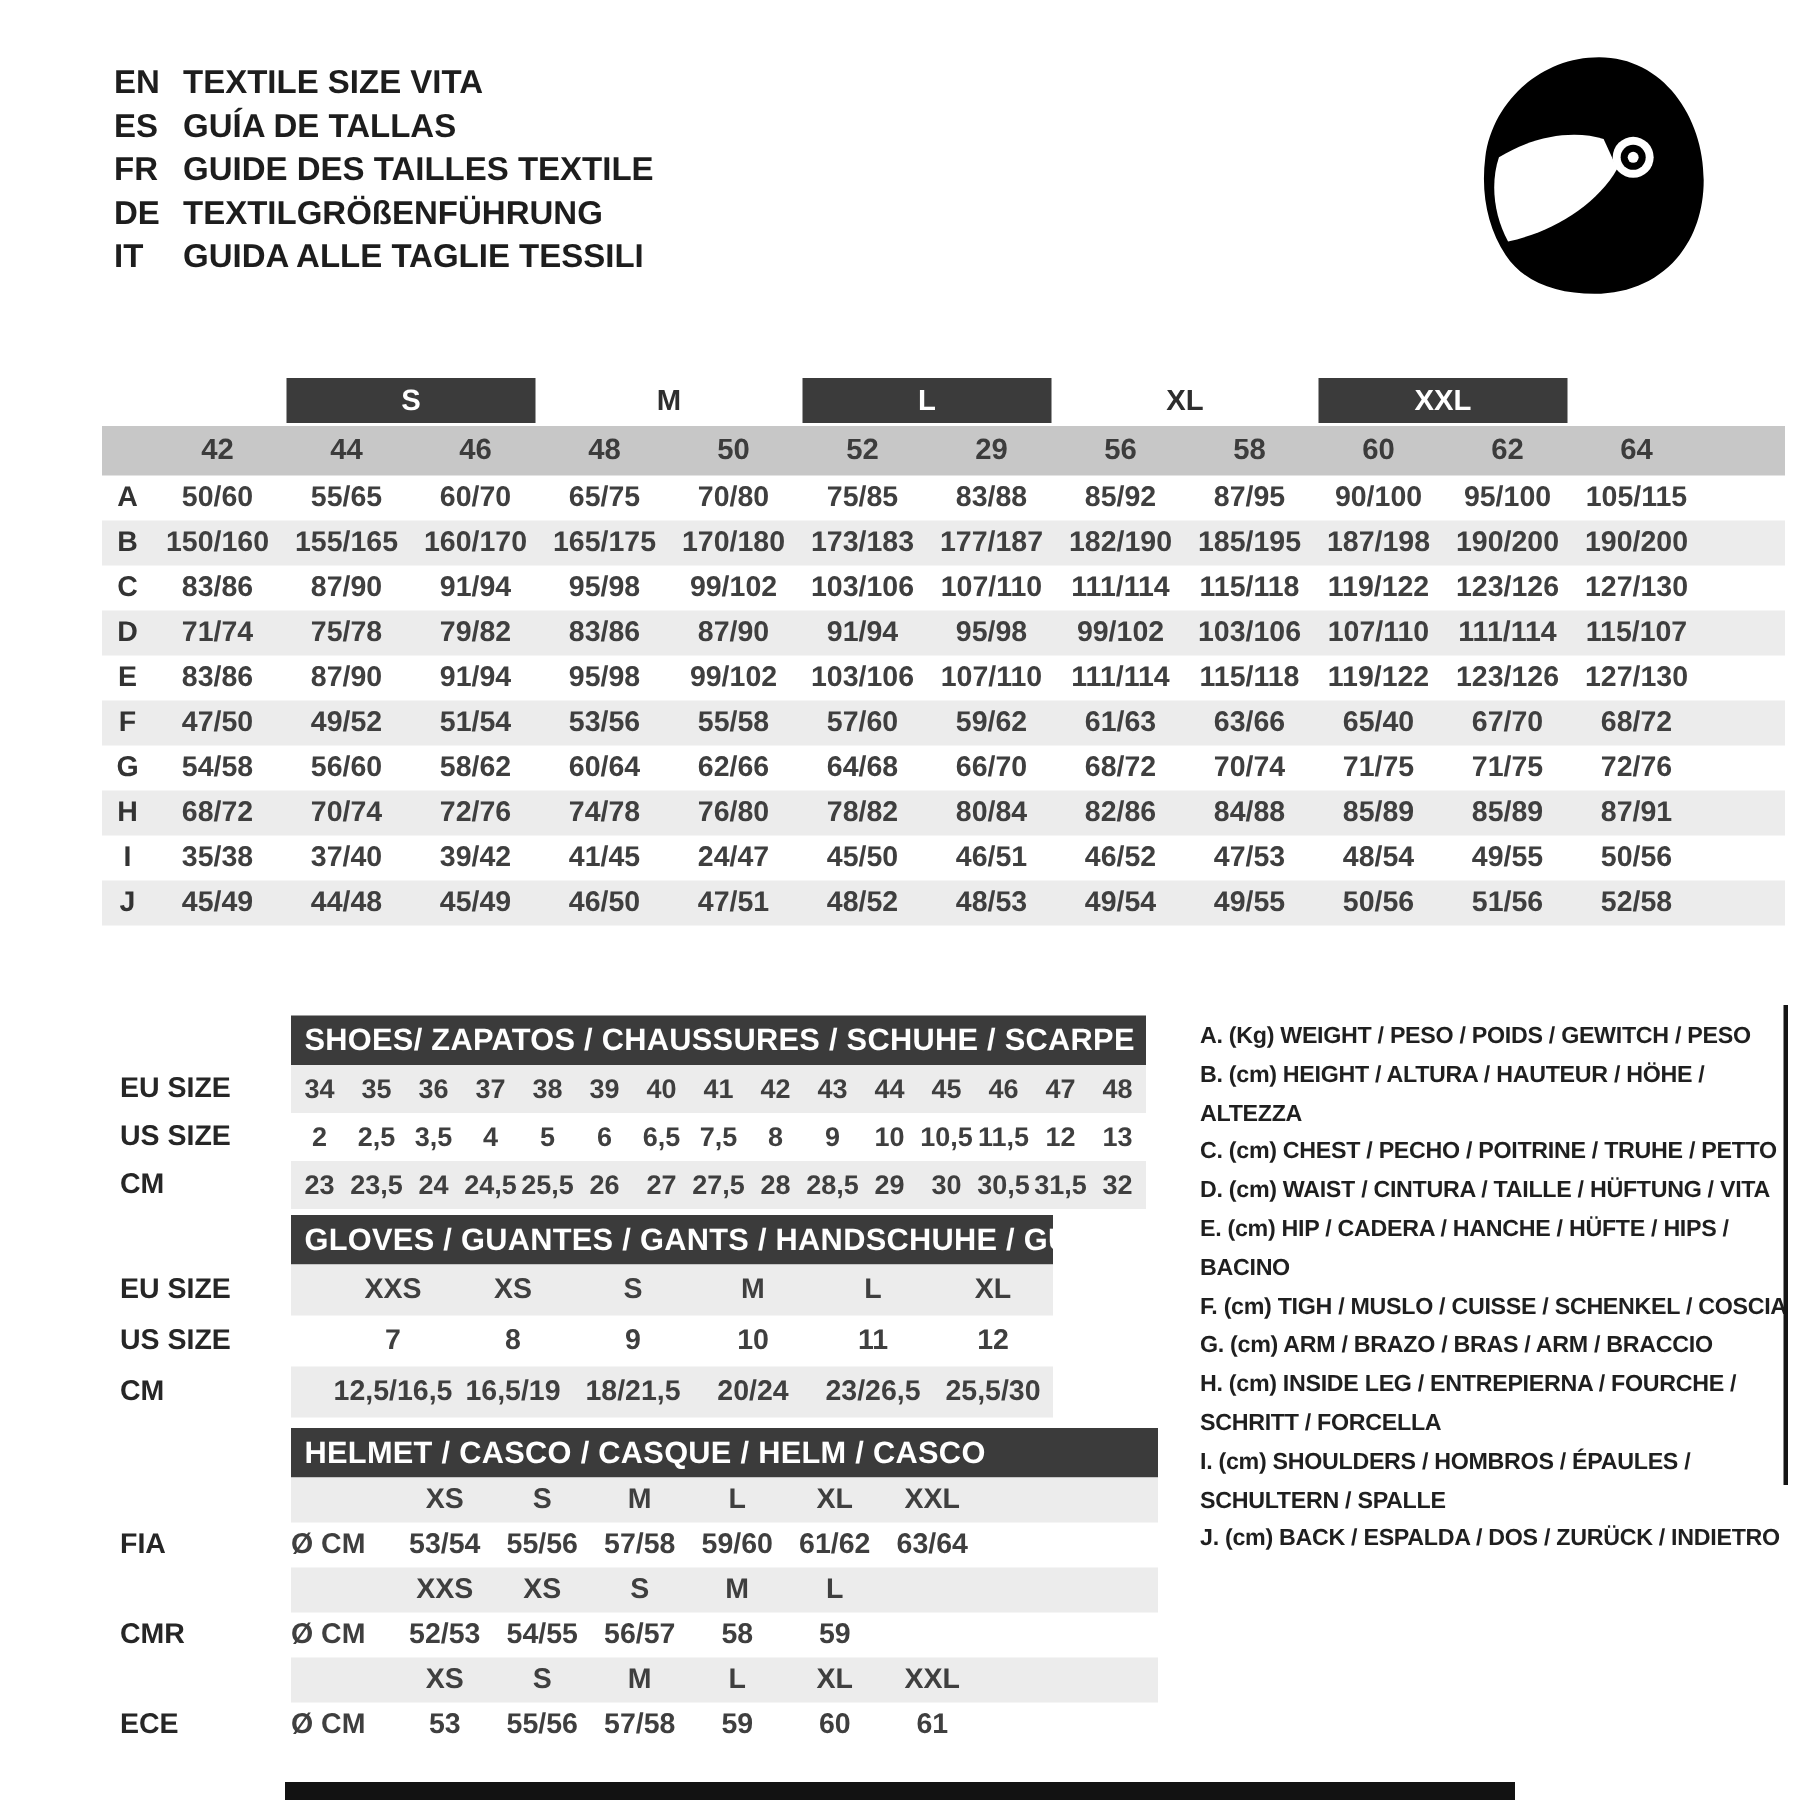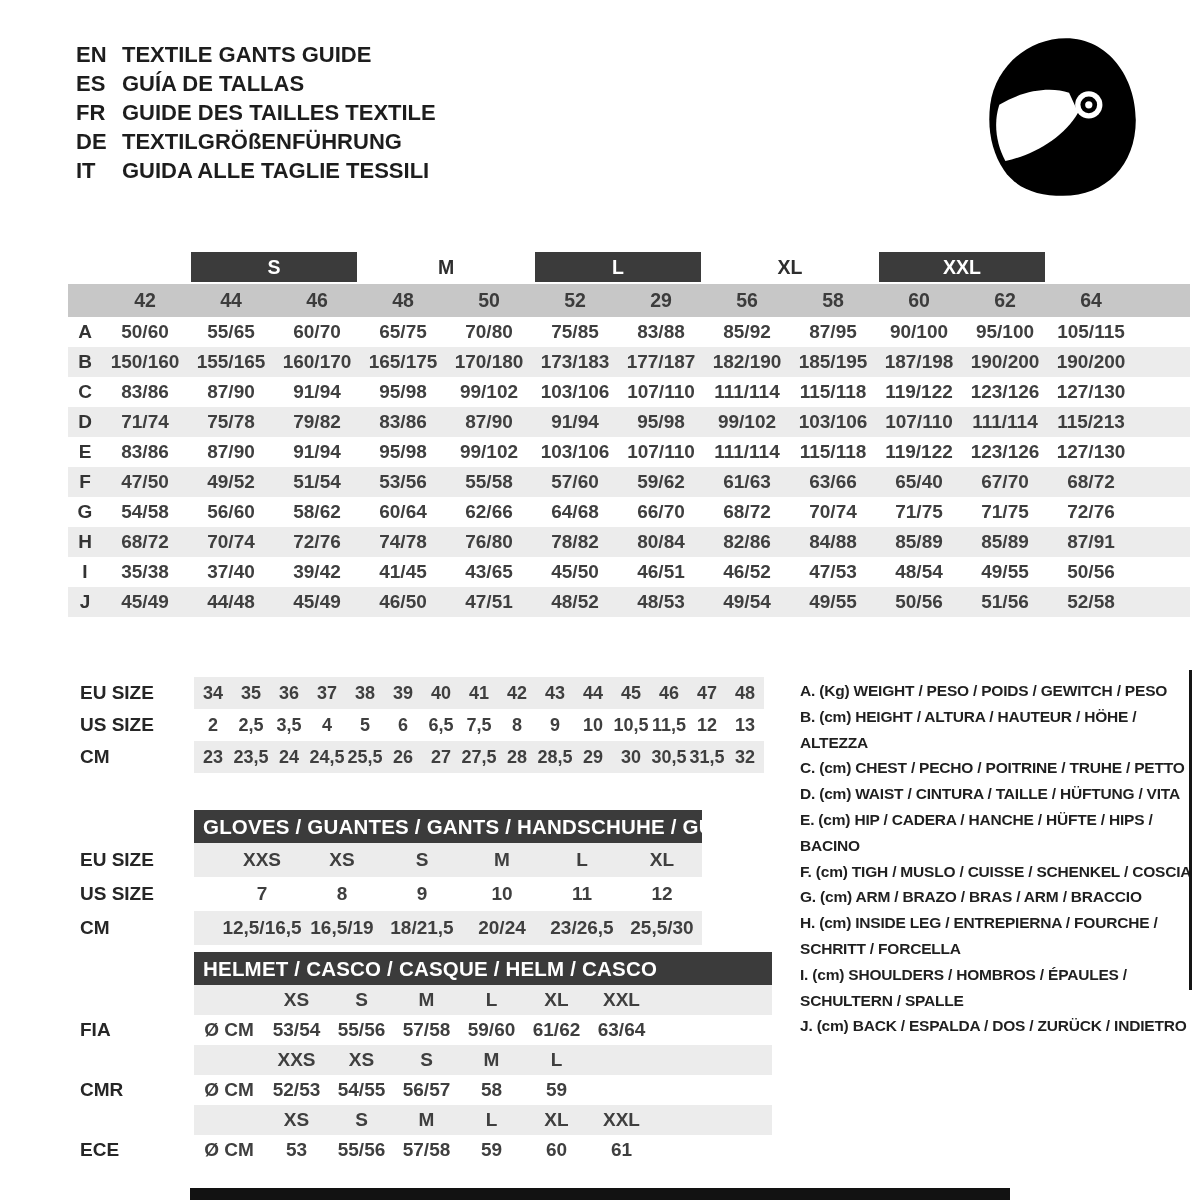--- a/index.html
+++ b/index.html
@@ -49,42 +49,42 @@
   .gloves{top:810px;}
   .gloves .sec-bar{width:499px;}
   .gloves .stable{width:508px;padding-left:28px;box-sizing:border-box;font-size:19px;}
   .gloves .srow{height:34px;line-height:34px;}
 
   
   .helmetsec{top:952px;}
   .helmetsec .sec-bar{width:569px;}
   .htable{width:578px;display:flex;font-size:19px;}
   .hrow{height:30px;line-height:30px;}
-  .ocol{width:70px;text-align:center;}
+  .ocol{width:70px;}
   .hcell{width:65px;text-align:center;}
 
   
   .legend{position:absolute;left:800px;top:678px;width:400px;font-size:15.5px;
           line-height:25.8px;color:#1f1f1f;letter-spacing:-0.2px;}
   .legend-item{white-space:pre-line;}
 
   
   .vline{position:absolute;left:1189px;top:670px;width:3px;height:320px;background:#151515;}
   .bottom-bar{position:absolute;left:190px;top:1188px;width:820px;height:12px;background:#121212;}
 </style>
 </head>
 <body>
 
 <div class="canvas">
 
   <div class="lang-header">
 
       <div class="lang-row">
         <span class="lang-code">EN</span>
-        <span class="lang-title">TEXTILE GANTS GUIDE</span>
+        <span class="lang-title">TEXTILE SIZE VITA</span>
       </div>
 
       <div class="lang-row">
         <span class="lang-code">ES</span>
         <span class="lang-title">GUÍA DE TALLAS</span>
       </div>
 
       <div class="lang-row">
         <span class="lang-code">FR</span>
         <span class="lang-title">GUIDE DES TAILLES TEXTILE</span>
@@ -208,21 +208,21 @@
           <div class="cell">75/78</div>
           <div class="cell">79/82</div>
           <div class="cell">83/86</div>
           <div class="cell">87/90</div>
           <div class="cell">91/94</div>
           <div class="cell">95/98</div>
           <div class="cell">99/102</div>
           <div class="cell">103/106</div>
           <div class="cell">107/110</div>
           <div class="cell">111/114</div>
-          <div class="cell">115/213</div>
+          <div class="cell">115/107</div>
           <div class="cell"></div>
         </div>
 
         <div class="grid trow">
           <div class="cell letter">E</div>
           <div class="cell">83/86</div>
           <div class="cell">87/90</div>
           <div class="cell">91/94</div>
           <div class="cell">95/98</div>
           <div class="cell">99/102</div>
@@ -286,21 +286,21 @@
           <div class="cell">87/91</div>
           <div class="cell"></div>
         </div>
 
         <div class="grid trow">
           <div class="cell letter">I</div>
           <div class="cell">35/38</div>
           <div class="cell">37/40</div>
           <div class="cell">39/42</div>
           <div class="cell">41/45</div>
-          <div class="cell">43/65</div>
+          <div class="cell">24/47</div>
           <div class="cell">45/50</div>
           <div class="cell">46/51</div>
           <div class="cell">46/52</div>
           <div class="cell">47/53</div>
           <div class="cell">48/54</div>
           <div class="cell">49/55</div>
           <div class="cell">50/56</div>
           <div class="cell"></div>
         </div>
 
@@ -320,20 +320,21 @@
           <div class="cell">52/58</div>
           <div class="cell"></div>
         </div>
 
     </div>
   </div>
 
   <div class="section shoes">
     <div class="sec-row">
       <div class="rlabel"></div>
+      <div class="sec-bar">SHOES/ ZAPATOS / CHAUSSURES / SCHUHE / SCARPE</div>
     </div>
     <div class="sec-row srow shaded">
       <div class="rlabel">EU SIZE</div>
       <div class="stable">
         <div class="scell">34</div>
           <div class="scell">35</div>
           <div class="scell">36</div>
           <div class="scell">37</div>
           <div class="scell">38</div>
           <div class="scell">39</div>

